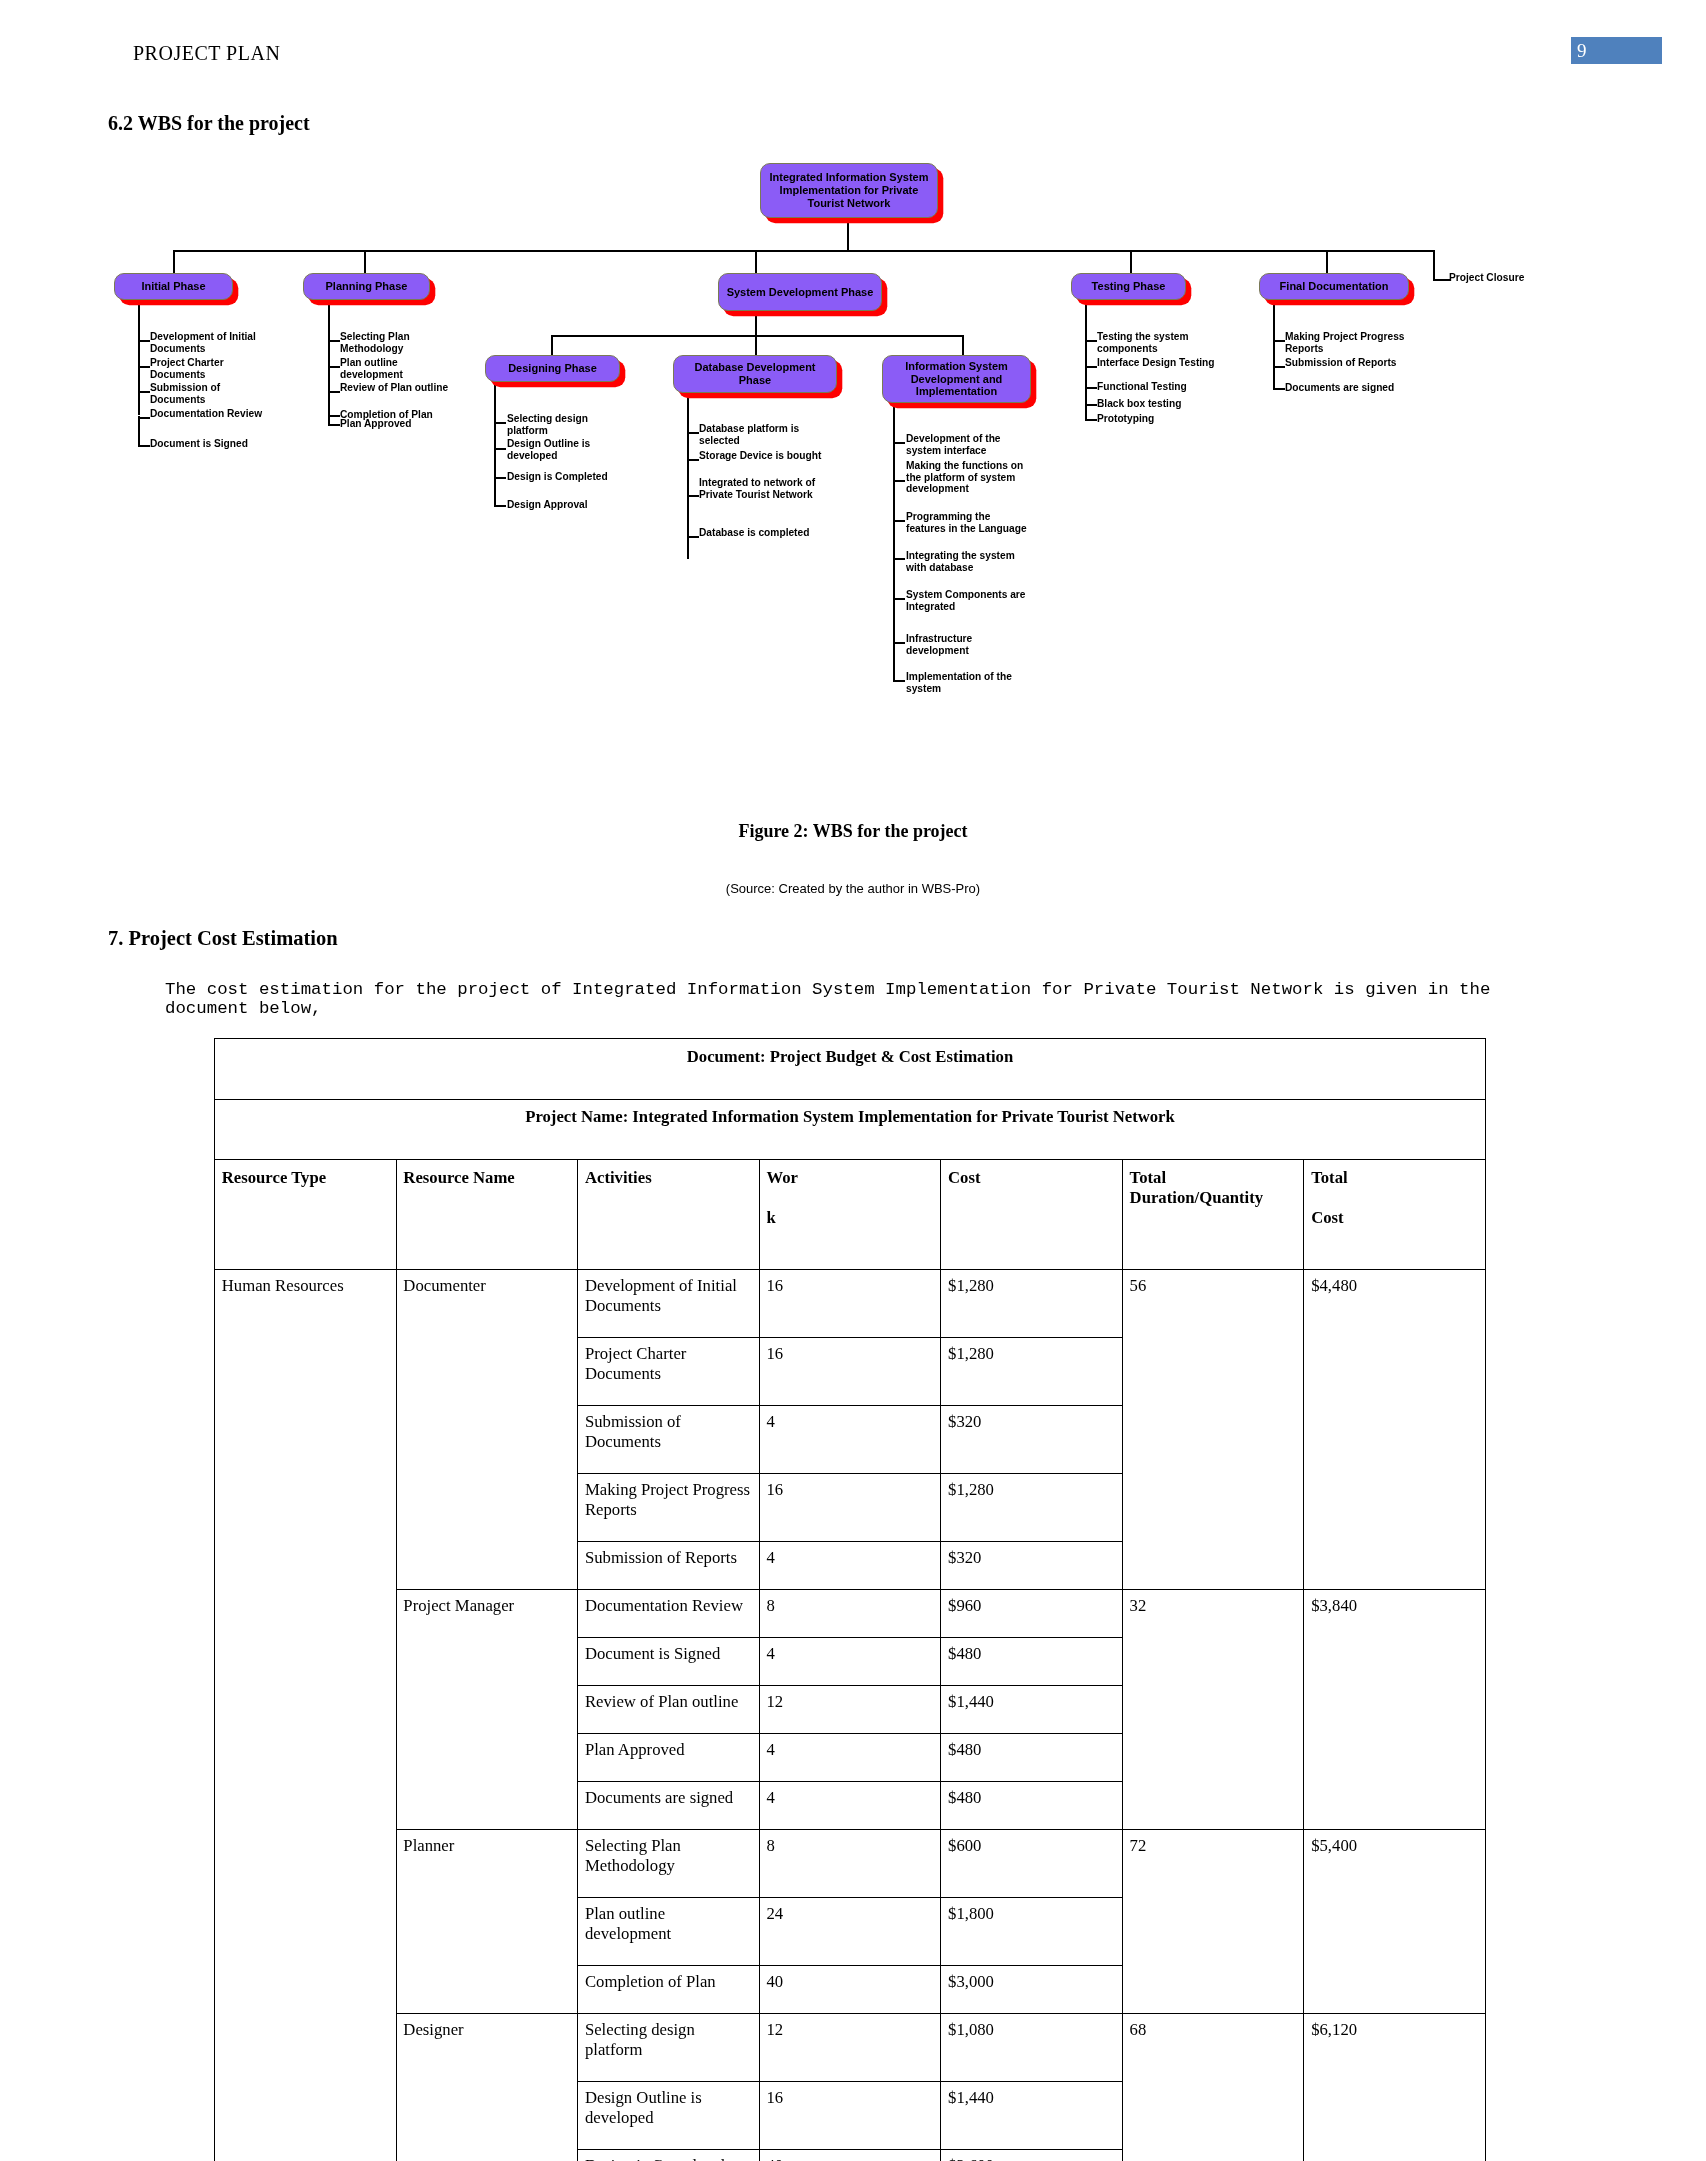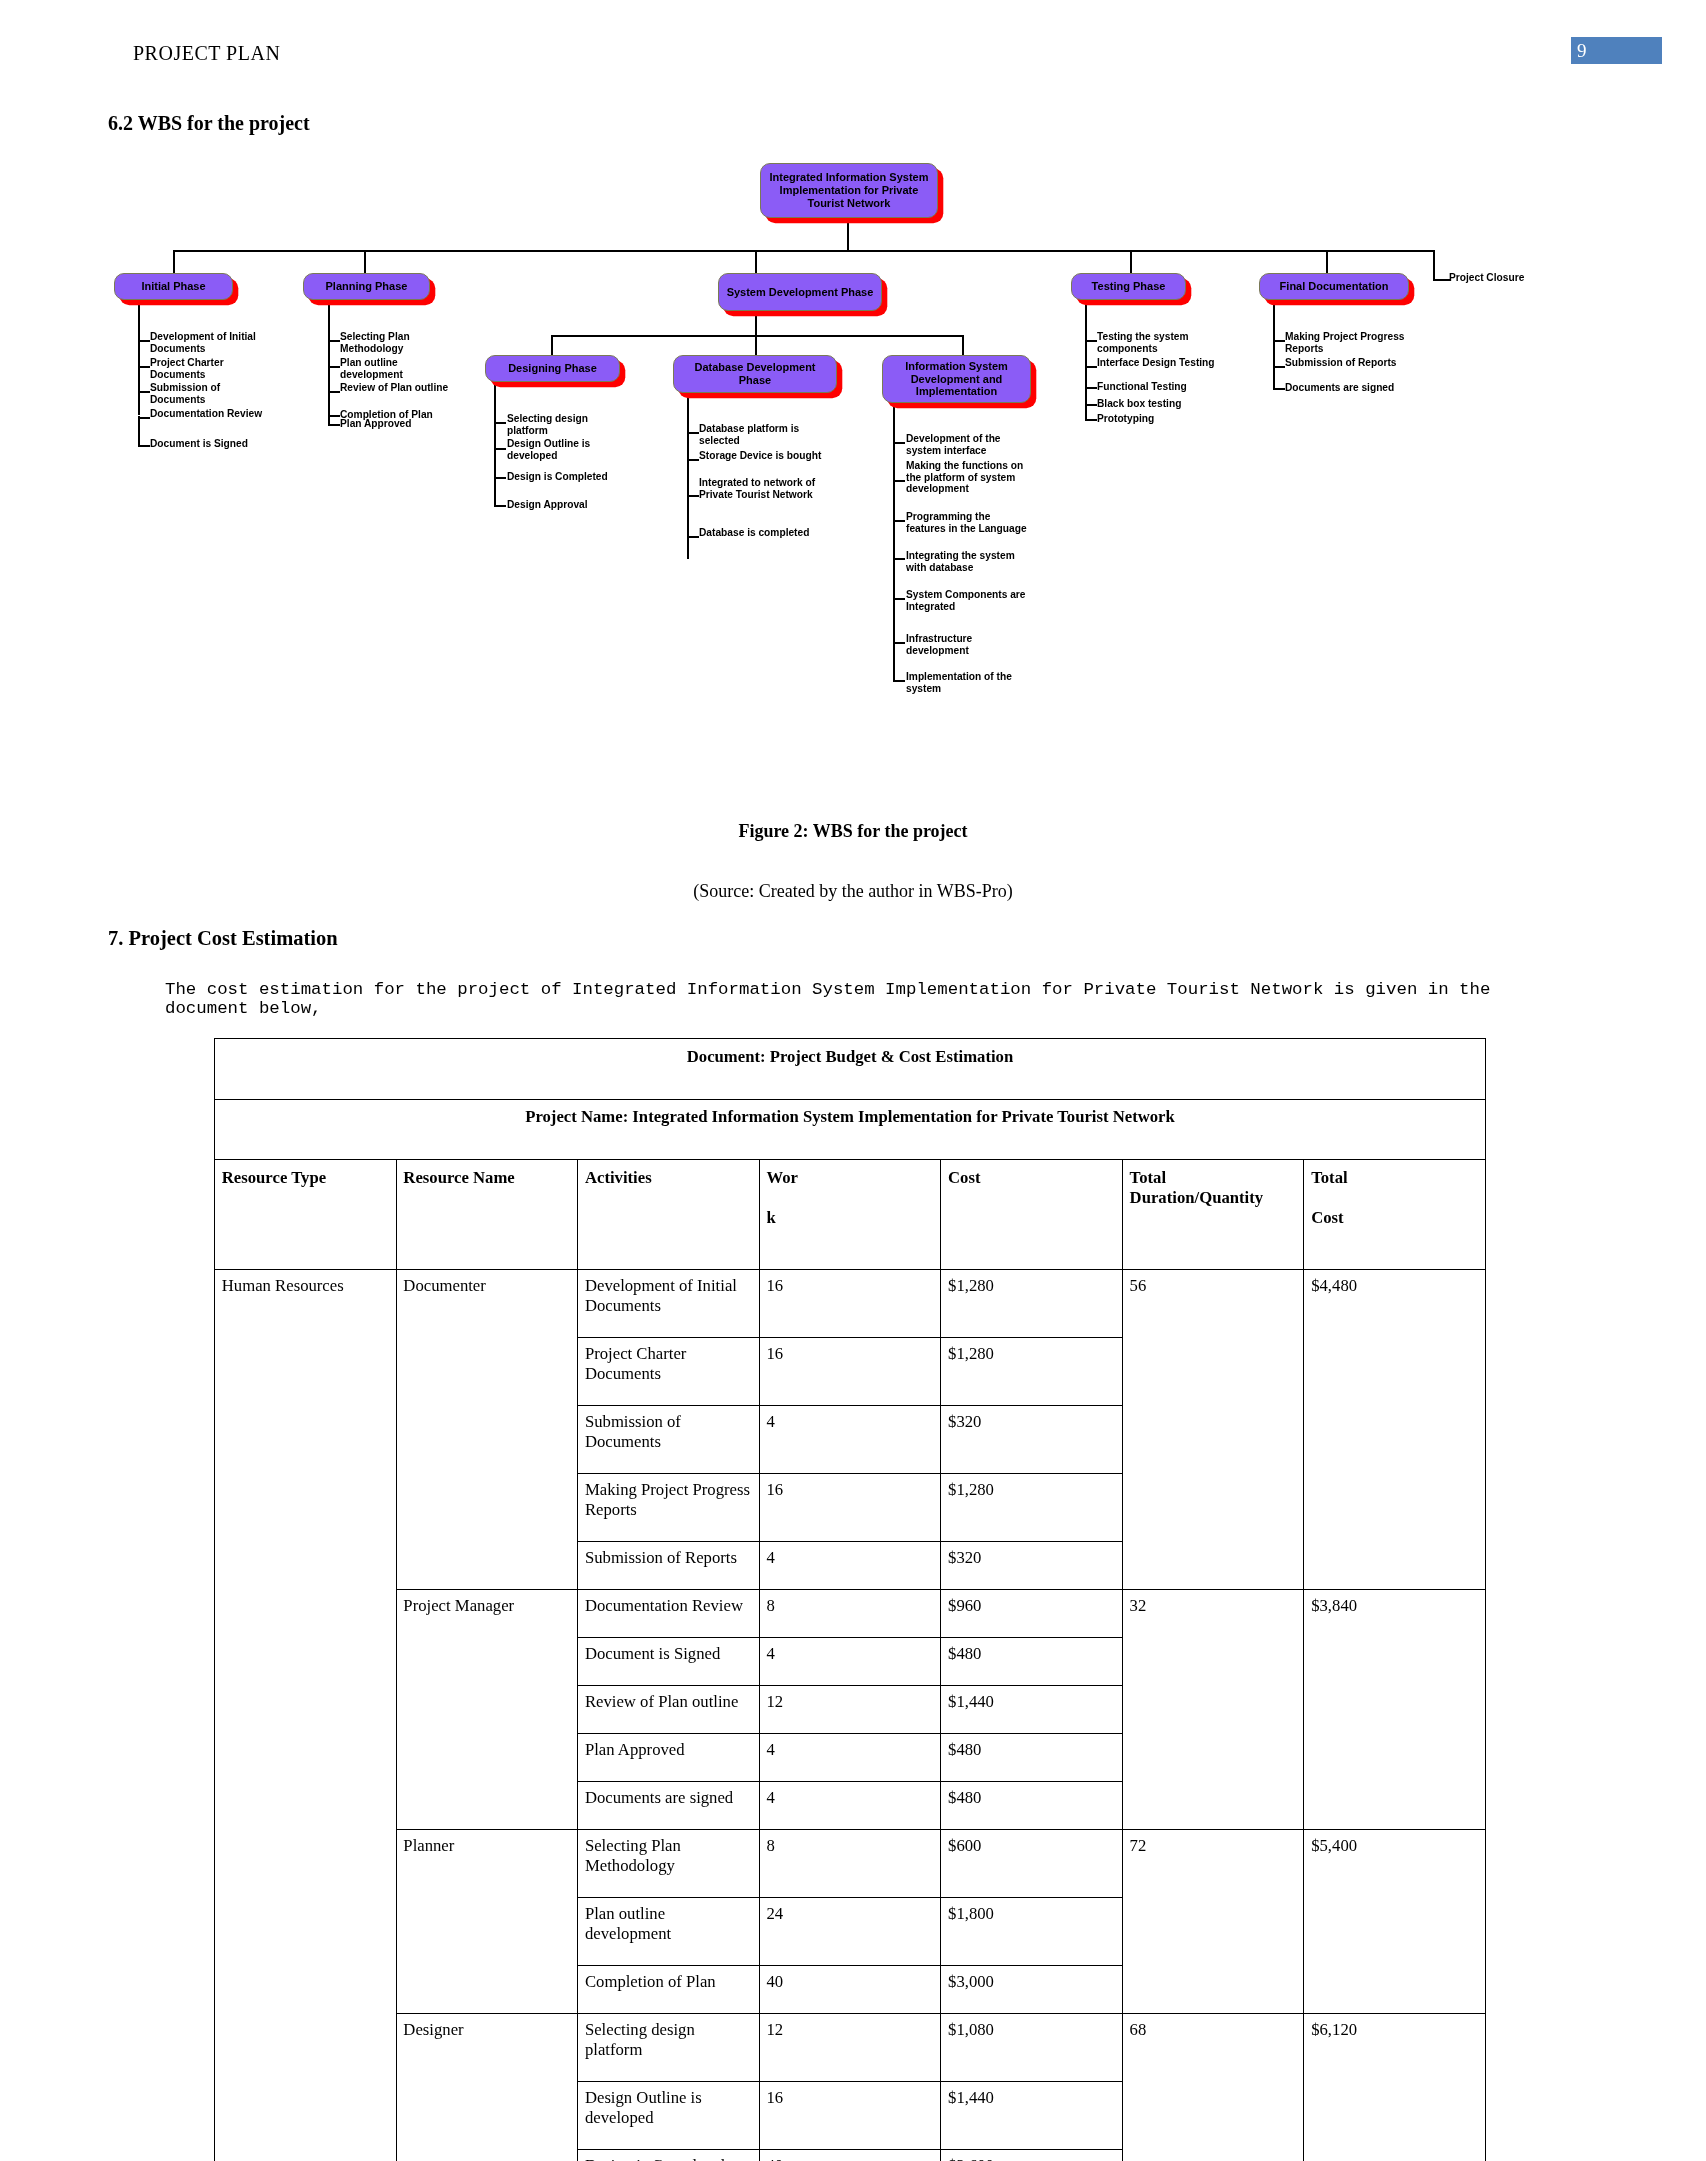--- a/index.html
+++ b/index.html
@@ -90,22 +90,22 @@
   .vline-thin { position:absolute; background:#000; width:1.5px; z-index:3; }
 
   
   .fig-caption {
     position:absolute; top:821px; left:0; width:1706px;
     text-align:center; font-size:18px; font-weight:bold;
     font-family:"Liberation Serif", serif;
   }
   .fig-source {
     position:absolute; top:881px; left:0; width:1706px;
-    text-align:center; font-size:18px;
-    font-family:Liberation Serif, serif;
+    text-align:center; font-size:13px;
+    font-family:Liberation Sans, sans-serif;
   }
 
   
   #cost-table-wrap {
     position:absolute; left:214px; top:1038px; width:1272px;
   }
   table.cost {
     border-collapse:collapse;
     width:1272px;
     font-family:"Liberation Serif", serif;

